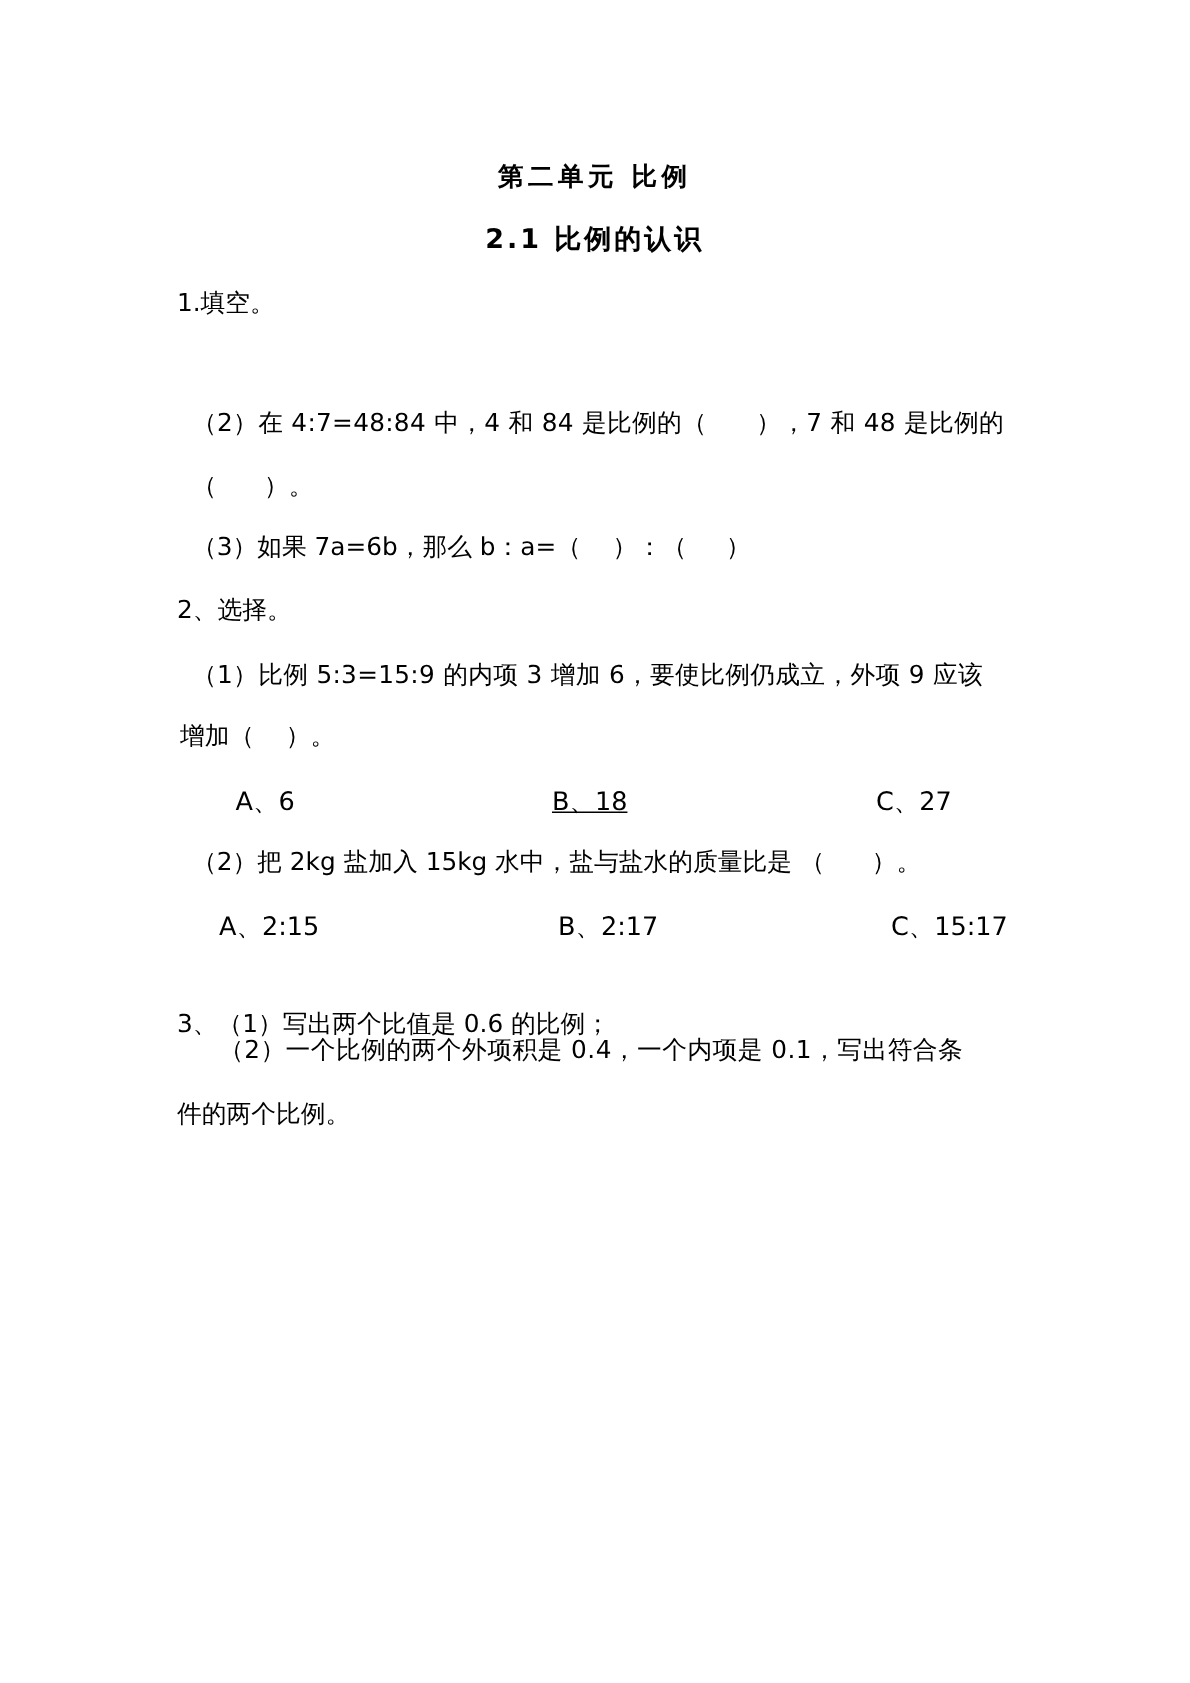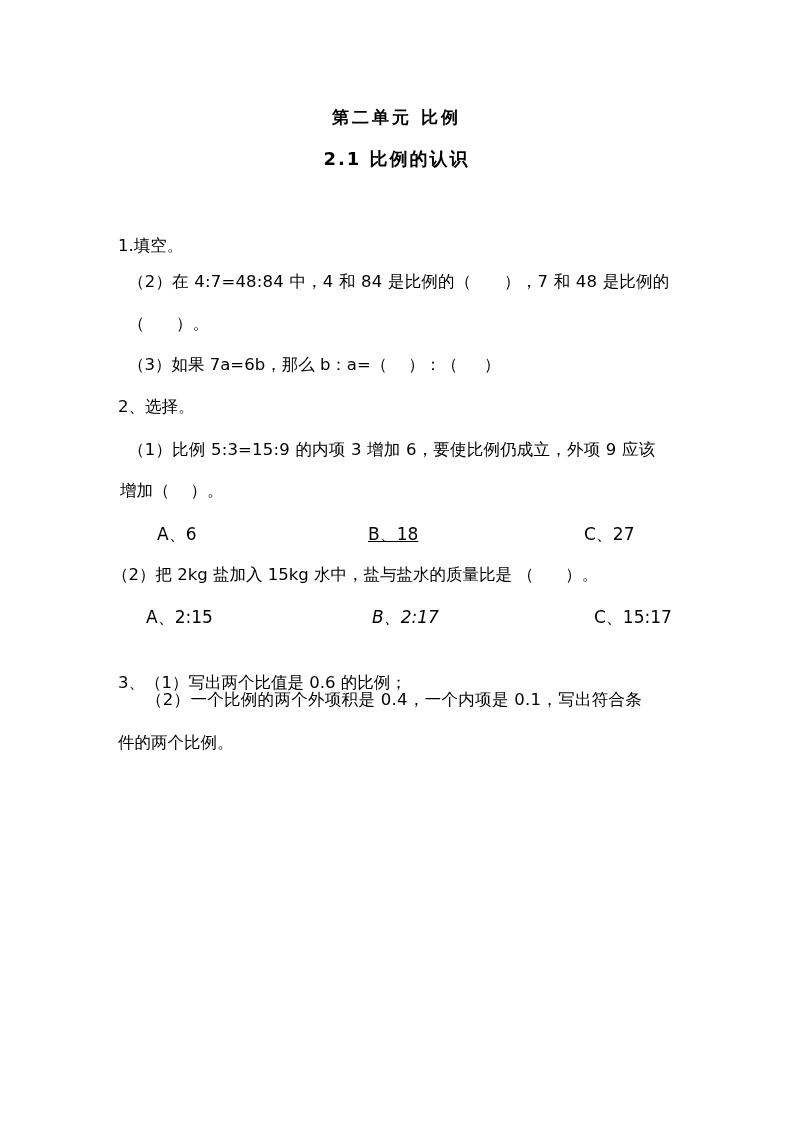--- a/index.html
+++ b/index.html
@@ -18,33 +18,33 @@
   }
   .opt { position: absolute; font-size: 17px; white-space: pre; }
 </style>
 </head>
 <body>
 
 <div class="page">
   <div class="title" style="top:106px;">第二单元    比例</div>
   <div class="title" style="top:147px; font-size:18px; letter-spacing:2px;">2.1 比例的认识</div>
 
-  <div class="line" style="left:118px; top:192px;margin-top:44px;">1.填空。</div>
+  <div class="line" style="left:118px; top:192px;">1.填空。</div>
   <div class="line" style="left:128px; top:272px; letter-spacing:0.2px;">（2）在 4:7=48:84 中，4 和 84 是比例的（      ），7 和 48 是比例的</div>
   <div class="line" style="left:128px; top:314px;">（      ）。</div>
   <div class="line" style="left:128px; top:355px;">（3）如果 7a=6b，那么 b：a=（    ）：（     ）</div>
 
   <div class="line" style="left:118px; top:397px;">2、选择。</div>
   <div class="line" style="left:128px; top:440px; letter-spacing:0.2px;">（1）比例 5:3=15:9 的内项 3 增加 6，要使比例仍成立，外项 9 应该</div>
   <div class="line" style="left:120px; top:481px;">增加（    ）。</div>
   <div class="opt" style="left:157px; top:523px;">A、6</div>
   <div class="opt" style="left:368px; top:523px;text-decoration:underline;">B、18</div>
   <div class="opt" style="left:584px; top:523px;">C、27</div>
 
-  <div class="line" style="left:112px; top:565px;">（2）把 2kg 盐加入 15kg 水中，盐与盐水的质量比是 （      ）。</div>
+  <div class="line" style="left:128px; top:565px;">（2）把 2kg 盐加入 15kg 水中，盐与盐水的质量比是 （      ）。</div>
   <div class="opt" style="left:146px; top:606px;">A、2:15</div>
-  <div class="opt" style="left:372px; top:606px;font-style:italic;">B、2:17</div>
+  <div class="opt" style="left:372px; top:606px;">B、2:17</div>
   <div class="opt" style="left:594px; top:606px;">C、15:17</div>
 
   <div class="line" style="left:118px; top:649px;margin-top:24px;">3、（1）写出两个比值是 0.6 的比例；</div>
   <div class="line" style="left:146px; top:690px; letter-spacing:0.3px;">（2）一个比例的两个外项积是 0.4，一个内项是 0.1，写出符合条</div>
   <div class="line" style="left:118px; top:733px;">件的两个比例。</div>
 </div>
 
 </body></html>

